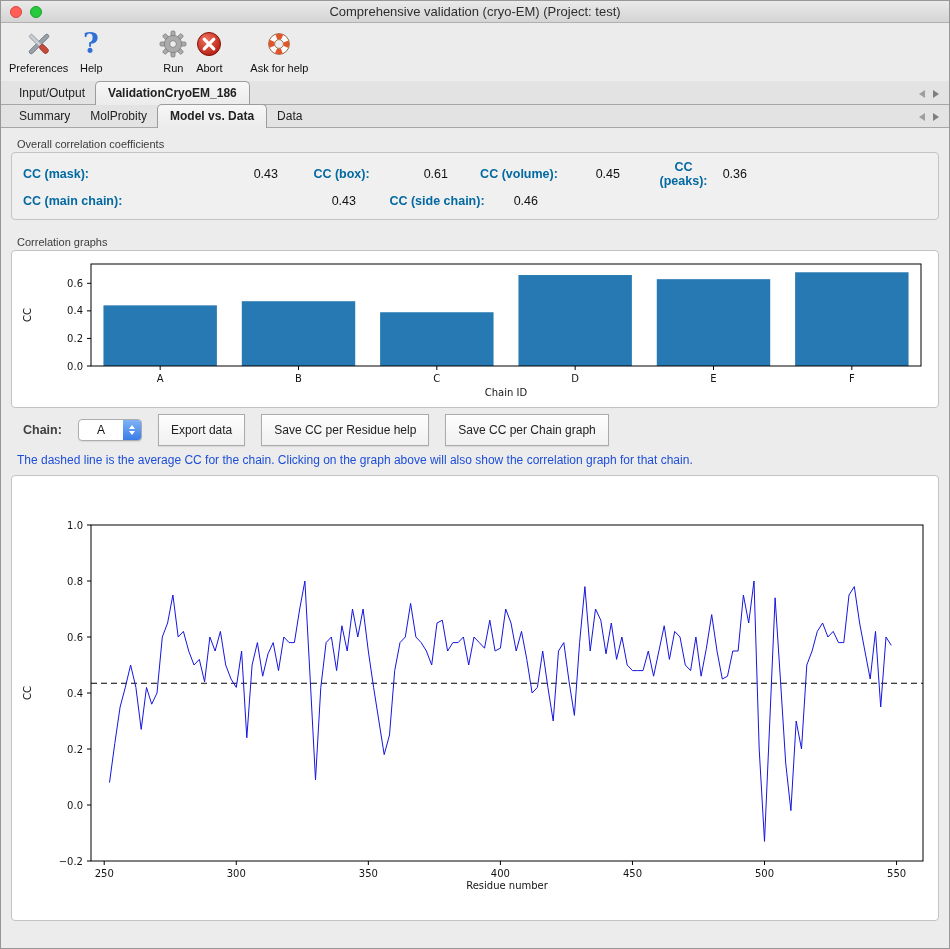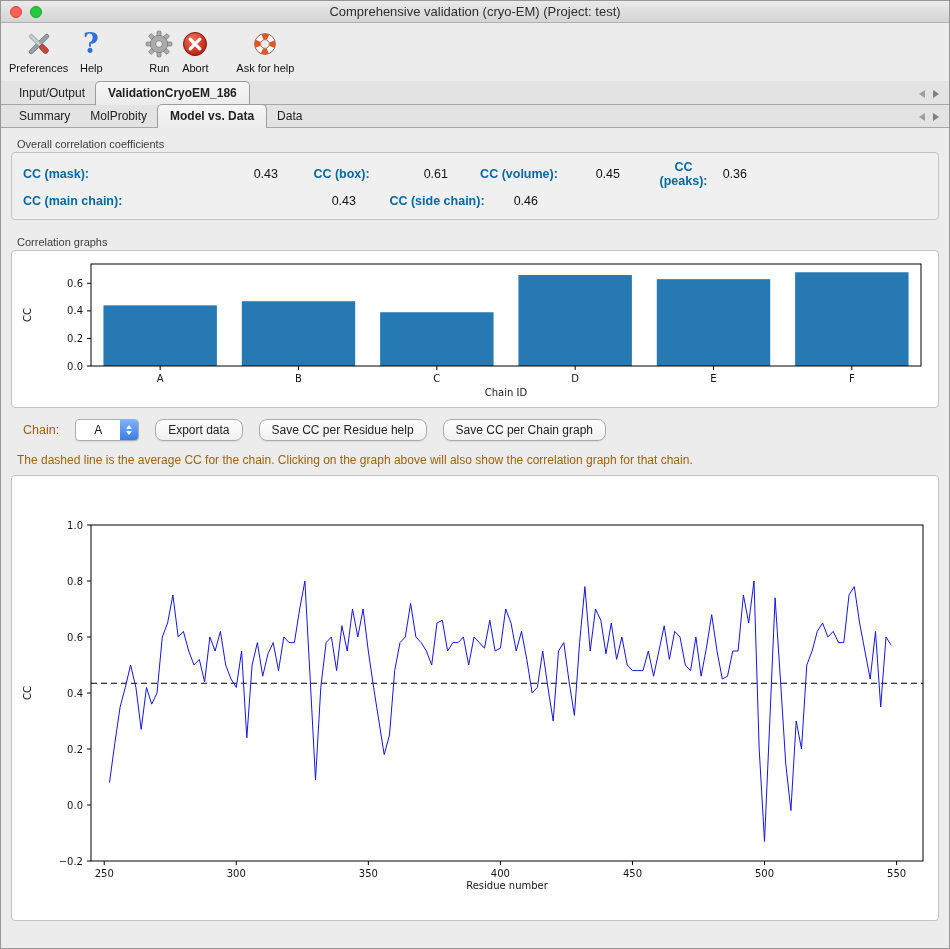--- a/index.html
+++ b/index.html
@@ -46,33 +46,33 @@
   .cc-label { font-size:12.5px; font-weight:bold; color:#0369a1; }
   .cc-label.pad { padding-left:32px;text-align:center; }
   .cc-value { font-size:12.5px; color:#111; text-align:right; }
 
   .chart-panel { background:#ffffff; padding:3px; }
   .chart-panel svg { display:block; }
   .tick { font-family:"DejaVu Sans", sans-serif; font-size:10px; fill:#141414; }
 
   
   .controls { display:flex; align-items:center; margin:10px 0 0 12px; gap:16px; height:24px; }
-  .chain-label { font-size:12.5px; font-weight:normal; color:#a16207; }
+  .chain-label { font-size:12.5px; font-weight:bold; color:#404040; }
   .combo { width:64px; height:22px; background:#fff; border:1px solid #adadad; border-radius:4px;
     display:flex; align-items:stretch; overflow:hidden; box-shadow:0 1px 1px rgba(0,0,0,.08); }
   .combo-value { flex:1; font-size:12px; color:#111; display:flex; align-items:center; justify-content:center; }
   .combo-stepper { width:18px; background:linear-gradient(#7fb2f5,#3a7de8); display:flex; flex-direction:column;
     align-items:center; justify-content:center; gap:2px; }
   .tri-up { width:0; height:0; border-left:3.5px solid transparent; border-right:3.5px solid transparent; border-bottom:4px solid #fff; }
   .tri-down { width:0; height:0; border-left:3.5px solid transparent; border-right:3.5px solid transparent; border-top:4px solid #fff; }
-  .btn { height:22px; padding:0 12px; background:linear-gradient(#fefefe,#f0f0f0); border:1px solid #ababab;
-    border-radius:8px; font-size:12px; color:#222; display:flex; align-items:center; white-space:nowrap;
+  .btn { height:32px; padding:0 12px; background:linear-gradient(#fefefe,#f0f0f0); border:1px solid #ababab;
+    border-radius:0; font-size:12px; color:#222; display:flex; align-items:center; white-space:nowrap;
     box-shadow:0 1px 1px rgba(0,0,0,.07); }
 
-  .hint { font-size:12px; color:#a16207; margin:11px 0 0 6px; }
+  .hint { font-size:12px; color:#1d4ed8; margin:11px 0 0 6px; }
 
   
   .statusbar { position:absolute; left:0; right:0; bottom:0; height:24px;
     background:linear-gradient(#e0e0e0,#cdcdcd); border-top:1px solid #989898; }
   .status-left { position:absolute; left:8px; top:4px; display:flex; align-items:center; gap:6px; font-size:12px; color:#111; }
   .status-dot { width:10px; height:10px; border-radius:50%;
     background:radial-gradient(circle at 35% 30%, #9cc8ff, #1f62d0); border:1px solid #1a4fa8; }
   .status-project { position:absolute; left:640px; top:5px; font-size:12px; color:#111; }
 </style>
 </head>
@@ -106,21 +106,21 @@
 
     <div class="tool" style="margin-left:8px">
       <span class="tool-icon">
         <svg width="30" height="30" viewBox="0 0 30 30">
           <text x="15" y="24" text-anchor="middle" font-family="DejaVu Serif, serif" font-size="27" font-weight="bold" fill="#2f6fd6">?</text>
         </svg>
       </span>
       <span class="tool-label">Help</span>
     </div>
 
-    <div class="tool" style="margin-left:38px">
+    <div class="tool" style="margin-left:52px">
       <span class="tool-icon">
         <svg width="30" height="30" viewBox="0 0 30 30">
           <g fill="#ababab" stroke="#767676" stroke-width="0.7">
             <rect x="13" y="2" width="4" height="26" rx="1.2"></rect>
             <rect x="13" y="2" width="4" height="26" rx="1.2" transform="rotate(45 15 15)"></rect>
             <rect x="13" y="2" width="4" height="26" rx="1.2" transform="rotate(90 15 15)"></rect>
             <rect x="13" y="2" width="4" height="26" rx="1.2" transform="rotate(135 15 15)"></rect>
             <circle cx="15" cy="15" r="8.6"></circle>
           </g>
           <circle cx="15" cy="15" r="3.4" fill="#ececec" stroke="#767676" stroke-width="0.8"></circle>

